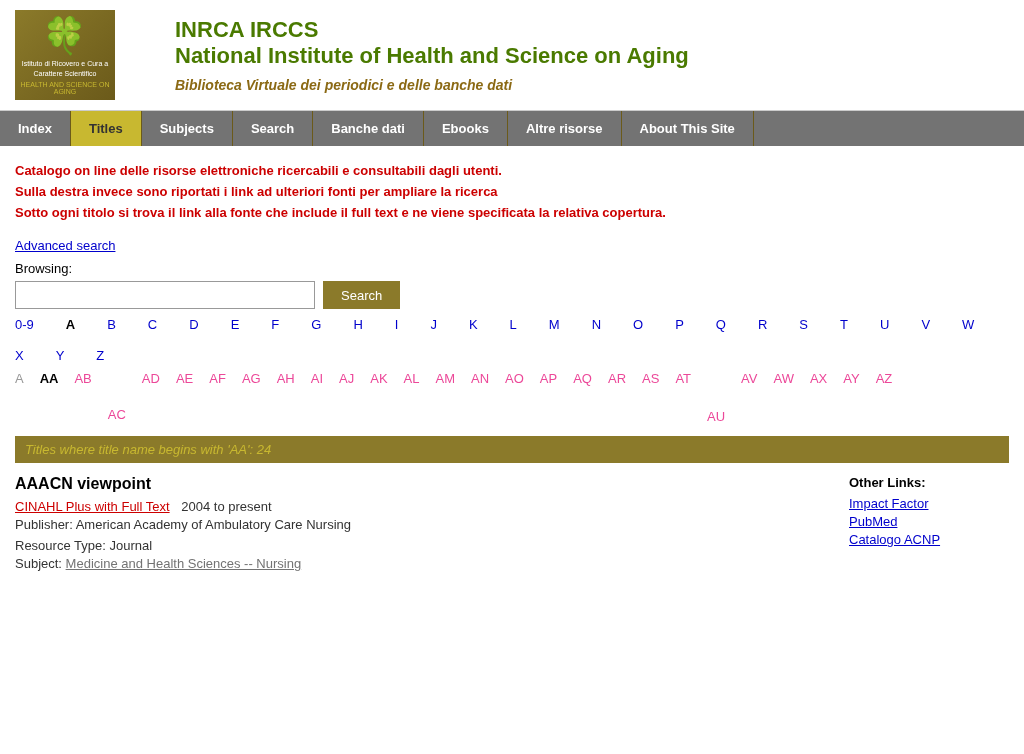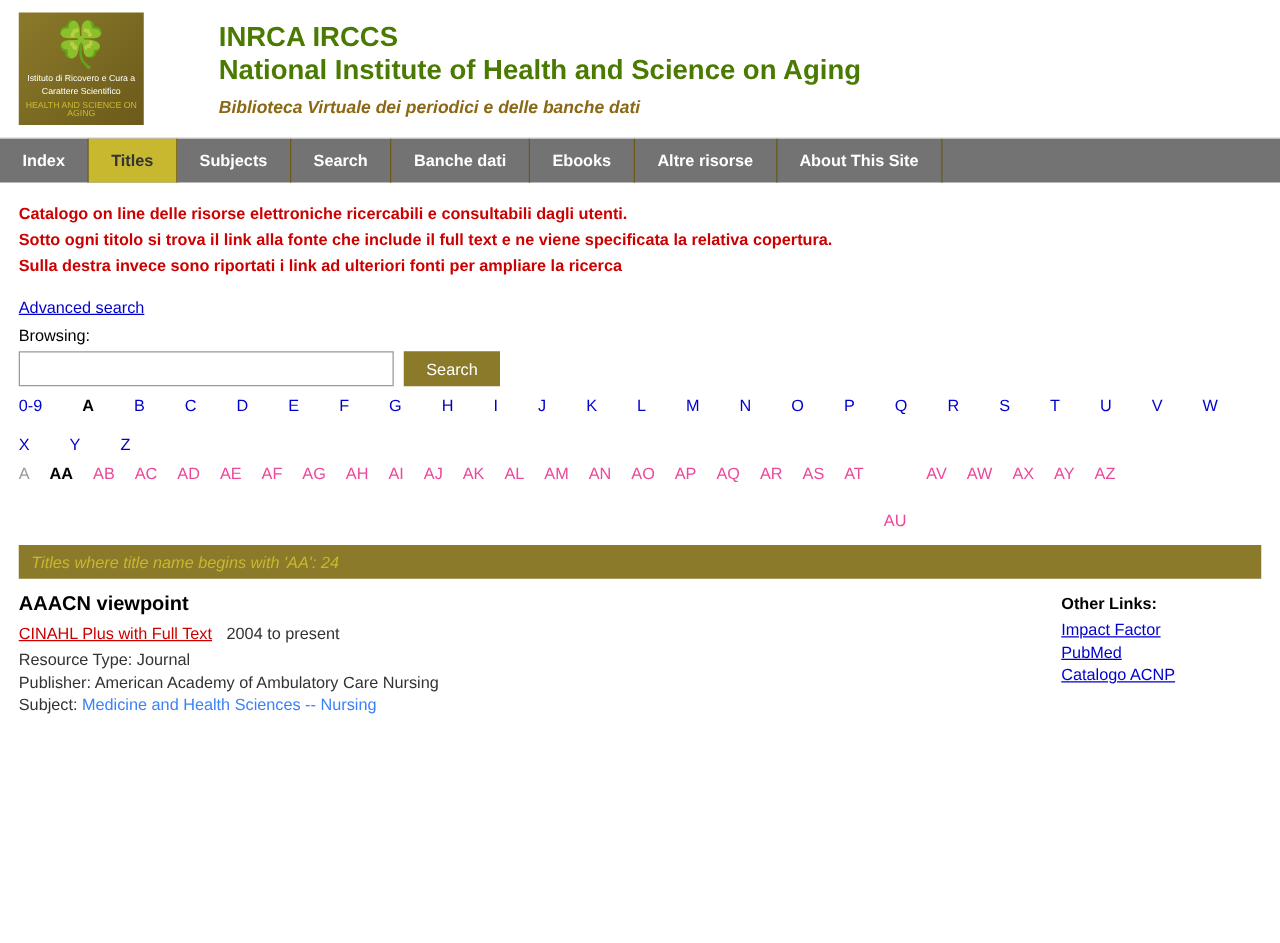--- a/index.html
+++ b/index.html
@@ -57,21 +57,21 @@
 
     
     #title-entry { display: flex; justify-content: space-between; gap: 48px; }
     #title-left { flex: 1; }
     #title-name { font-size: 16px; font-weight: bold; color: #000; margin-bottom: 6px; }
     #cinahl-link { color: #cc0000; text-decoration: underline; cursor: pointer; font-size: 13px; }
     #cinahl-date { color: #333; margin-left: 8px; font-size: 13px; }
     #resource-type { color: #333; font-size: 13px; margin-top: 6px; }
     #publisher { color: #333; font-size: 13px; margin-top: 3px; }
     #subject-row { font-size: 13px; margin-top: 3px; color: #333; }
-    #subject-link { color: #3b82f6; cursor: pointer; margin-top: 33px; }
+    #subject-link { color: #737373; text-decoration: underline; cursor: pointer; margin-top: 33px; }
 
     
     #other-links { min-width: 160px; text-align: left; }
     #other-links-label { font-size: 13px; font-weight: bold; margin-bottom: 6px; }
     .other-link { display: block; color: #0000cc; text-decoration: underline; cursor: pointer; font-size: 13px; margin-bottom: 3px; }
   </style>
 </head>
 <body>
 
 <div id="header">
@@ -97,22 +97,22 @@
   <div class="nav-item">Banche dati</div>
   <div class="nav-item">Ebooks</div>
   <div class="nav-item">Altre risorse</div>
   <div class="nav-item">About This Site</div>
 </div>
 
 <div id="main">
 
   <div id="intro">
     <div>Catalogo on line delle risorse elettroniche ricercabili e consultabili dagli utenti.</div>
+    <div>Sulla destra invece sono riportati i link ad ulteriori fonti per ampliare la ricerca</div>
     <div>Sotto ogni titolo si trova il link alla fonte che include il full text e ne viene specificata la relativa copertura.</div>
-    <div>Sulla destra invece sono riportati i link ad ulteriori fonti per ampliare la ricerca</div>
   </div>
 
   <a id="adv-search">Advanced search</a>
 
   <div id="browsing-label">Browsing:</div>
 
   <div id="search-row">
     <input type="text" id="search-input" placeholder="" style="">
     <button id="search-btn">Search</button>
   </div>
@@ -175,21 +175,21 @@
       <span> </span>
     </div>
 
   <div id="alpha-sub">
   <span class="sub-alpha-gray">A</span>
       <span> </span>
       <span class="sub-alpha-current">AA</span>
       <span> </span>
       <span class="sub-alpha-link" style="cursor: pointer;">AB</span>
       <span> </span>
-      <span class="sub-alpha-link" style="cursor: pointer;">AC</span>
+      <span class="sub-alpha-link" style="cursor: pointer; margin-top: 36px;">AC</span>
       <span> </span>
       <span class="sub-alpha-link" style="cursor: pointer;">AD</span>
       <span> </span>
       <span class="sub-alpha-link" style="cursor: pointer;">AE</span>
       <span> </span>
       <span class="sub-alpha-link" style="cursor: pointer;">AF</span>
       <span> </span>
       <span class="sub-alpha-link" style="cursor: pointer;">AG</span>
       <span> </span>
       <span class="sub-alpha-link" style="cursor: pointer;">AH</span>
@@ -234,22 +234,22 @@
 
   <div id="title-count-bar">Titles where title name begins with 'AA': 24</div>
 
   <div id="title-entry">
     <div id="title-left">
       <div id="title-name">AAACN viewpoint</div>
       <div>
         <a id="cinahl-link">CINAHL Plus with Full Text</a>
         <span id="cinahl-date">2004 to present</span>
       </div>
+      <div id="publisher">Publisher: American Academy of Ambulatory Care Nursing</div>
       <div id="resource-type">Resource Type: Journal</div>
-      <div id="publisher">Publisher: American Academy of Ambulatory Care Nursing</div>
       <div id="subject-row">
         <span>Subject:</span>
         <a id="subject-link">Medicine and Health Sciences -- Nursing</a>
       </div>
     </div>
     <div id="other-links">
       <div id="other-links-label">Other Links:</div>
       <a class="other-link">Impact Factor</a>
       <a class="other-link">PubMed</a>
       <a class="other-link">Catalogo ACNP</a>

